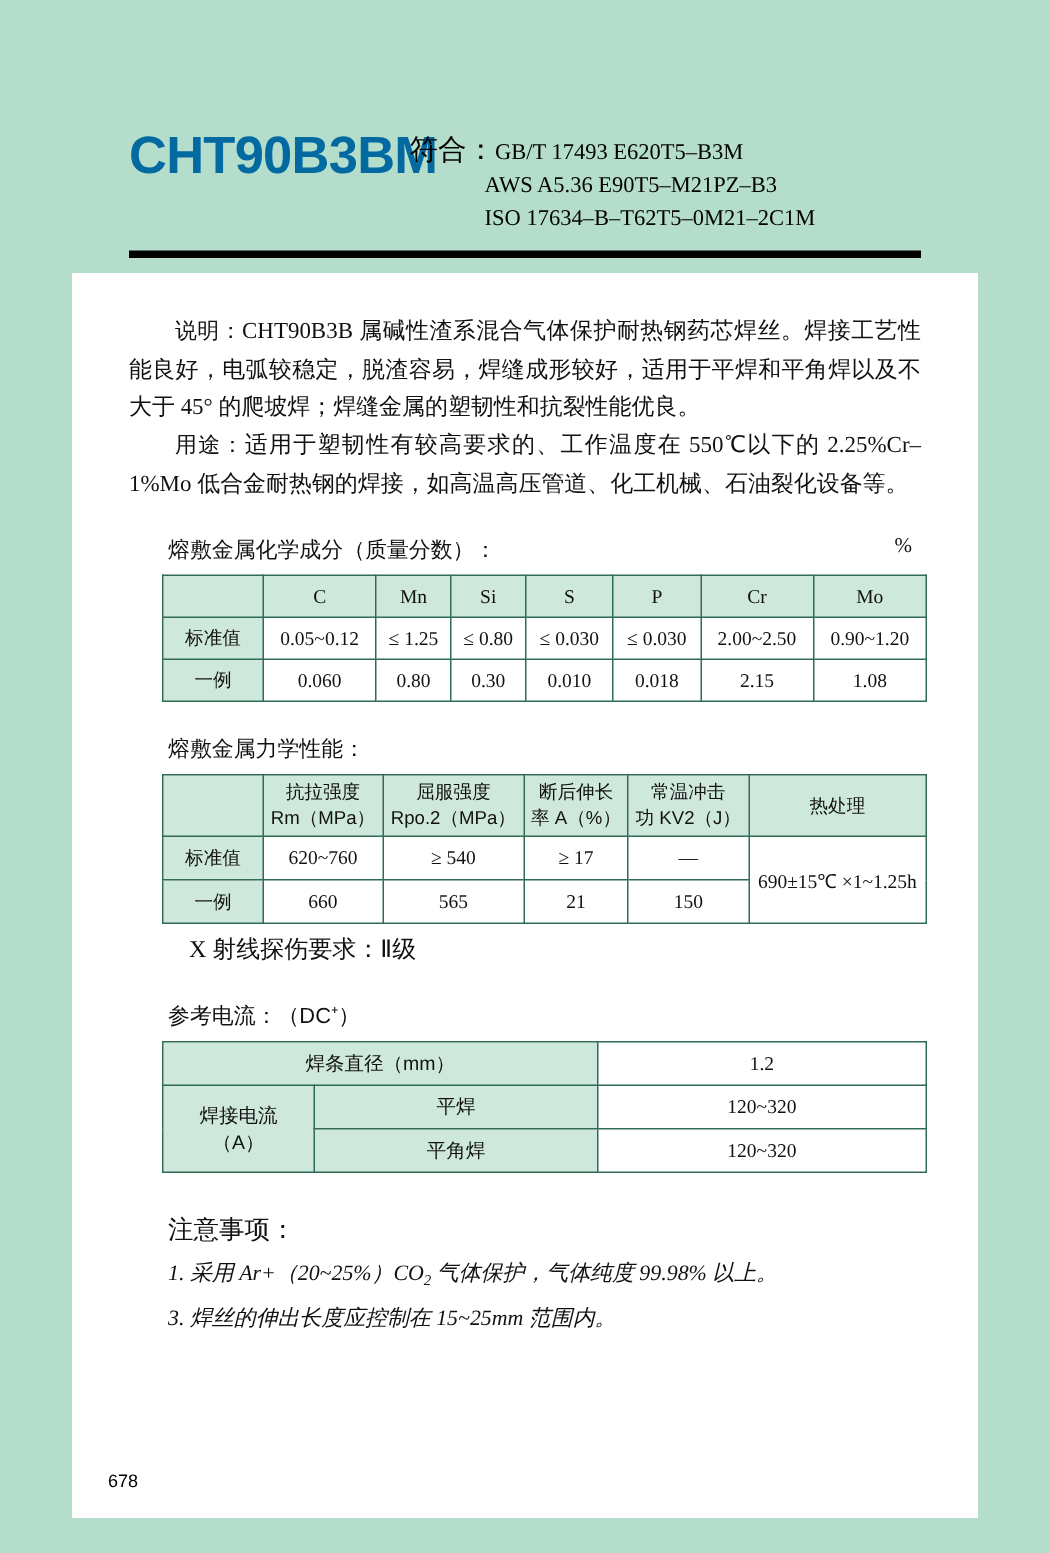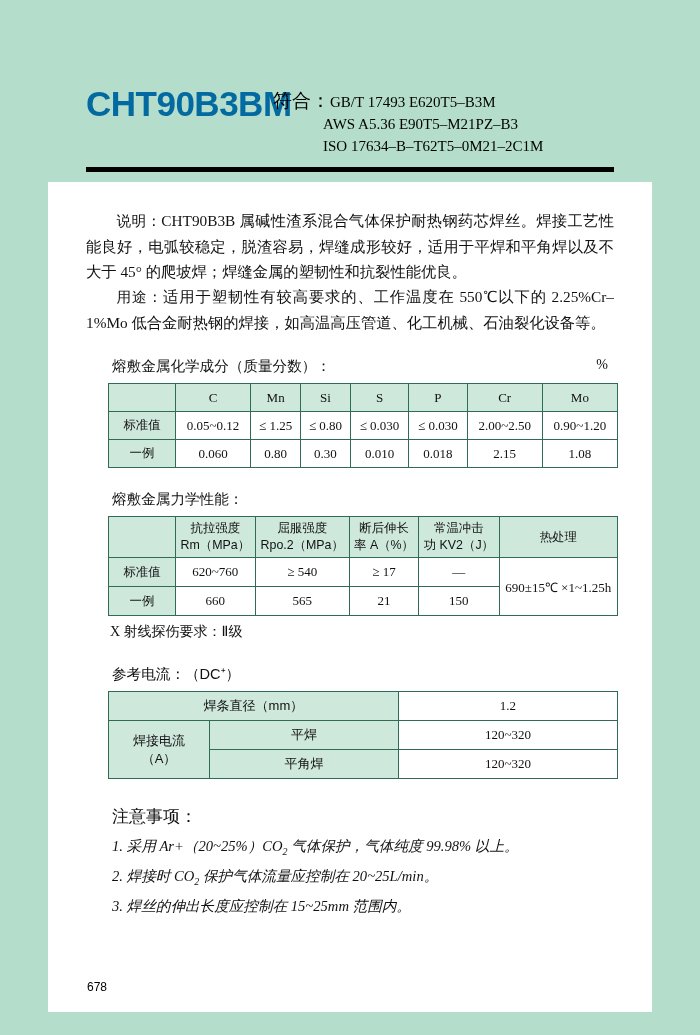--- a/index.html
+++ b/index.html
@@ -117,22 +117,22 @@
   #chem-table { width: 510px; }
   #chem-table td { height: 21px; }
   #chem-table td.rowlbl { width: 62px; font-family: "Liberation Sans", sans-serif; font-size: 12.4px;}
   
   #mech-table { width: 510px; }
   #mech-table td.rowlbl { width: 62px; font-family: "Liberation Sans", sans-serif; font-size: 12.4px;}
   #mech-table td.hd { font-family: "Liberation Sans", sans-serif; font-size: 12.4px; line-height: 17px; }
   #mech-table td { height: 22px; }
   .xray {
     font-family: "Liberation Serif", serif;
-    font-size: 14px;
-    margin: 7px 0 0 24px;
+    font-size: 16px;
+    margin: 7px 0 0 40px;
   }
   
   #cur-table { width: 510px; }
   #cur-table td { height: 22px; }
   #cur-table td.hd { font-family: "Liberation Sans", sans-serif; font-size: 13px; text-align: center; }
   #cur-table td.rowlbl {
     width: 96px;
     font-family: "Liberation Sans", sans-serif;
     font-size: 13px;
     line-height: 18px;
@@ -148,21 +148,21 @@
   .note {
     font-size: 14.6px;
     line-height: 24px;
     margin-left: 26px;
     font-family: "Liberation Serif", serif;
     font-style: italic;
   }
   sub { font-size: 10px; }
   .page-num {
     position: absolute;
-    left: 39px;
+    left: 24px;
     bottom: 18px;
     font-family: "Liberation Sans", sans-serif;
     font-size: 12px;
     color: #000;
   }
 </style>
 </head>
 <body>
 
 <div class="page">
@@ -289,19 +289,18 @@
       </tr>
       <tr>
         <td class="hd">平角焊</td>
         <td>120~320</td>
       </tr>
     </tbody>
       </table>
 
     <div class="notes-head">注意事项：</div>
     <div class="note"><span>1. 采用 Ar+（20~25%）CO</span><sub>2</sub><span> 气体保护，气体纯度 99.98% 以上。</span></div>
-    <div class="note"><span>2. 焊接时 CO</span><sub>2</sub><span> 保护气体流量应控制在 20~25L/min。</span></div>
     <div class="note">3. 焊丝的伸出长度应控制在 15~25mm 范围内。</div>
 
   </div>
 
   <div class="page-num">678</div>
 </div>
 
 </body></html>

